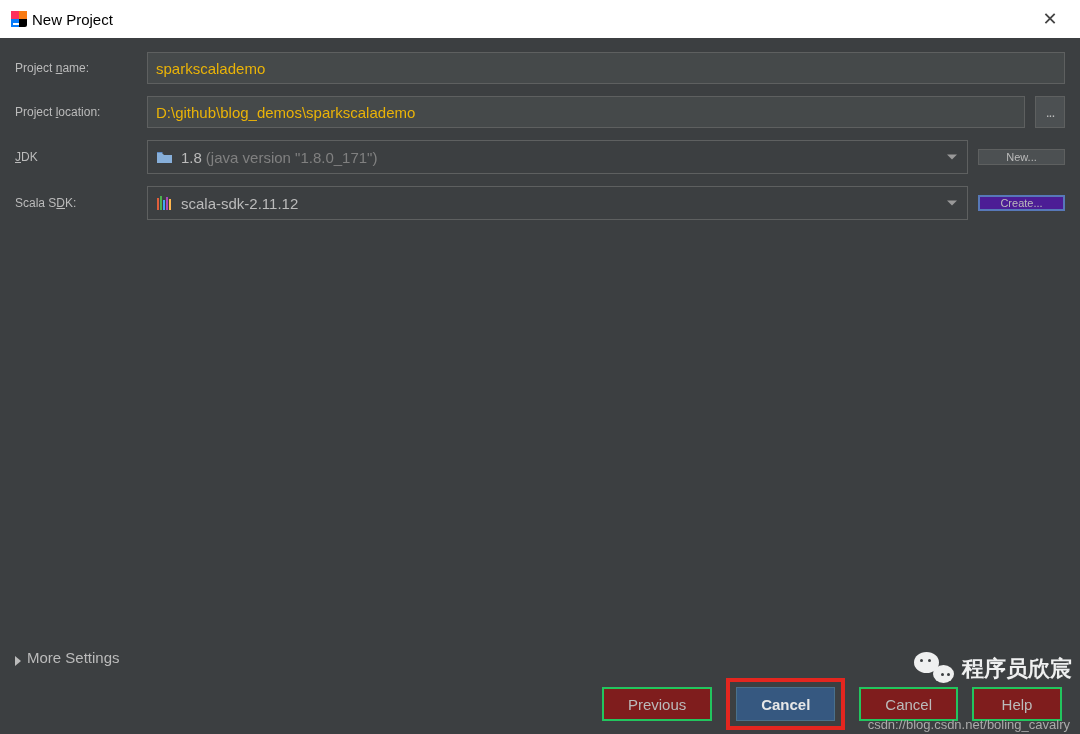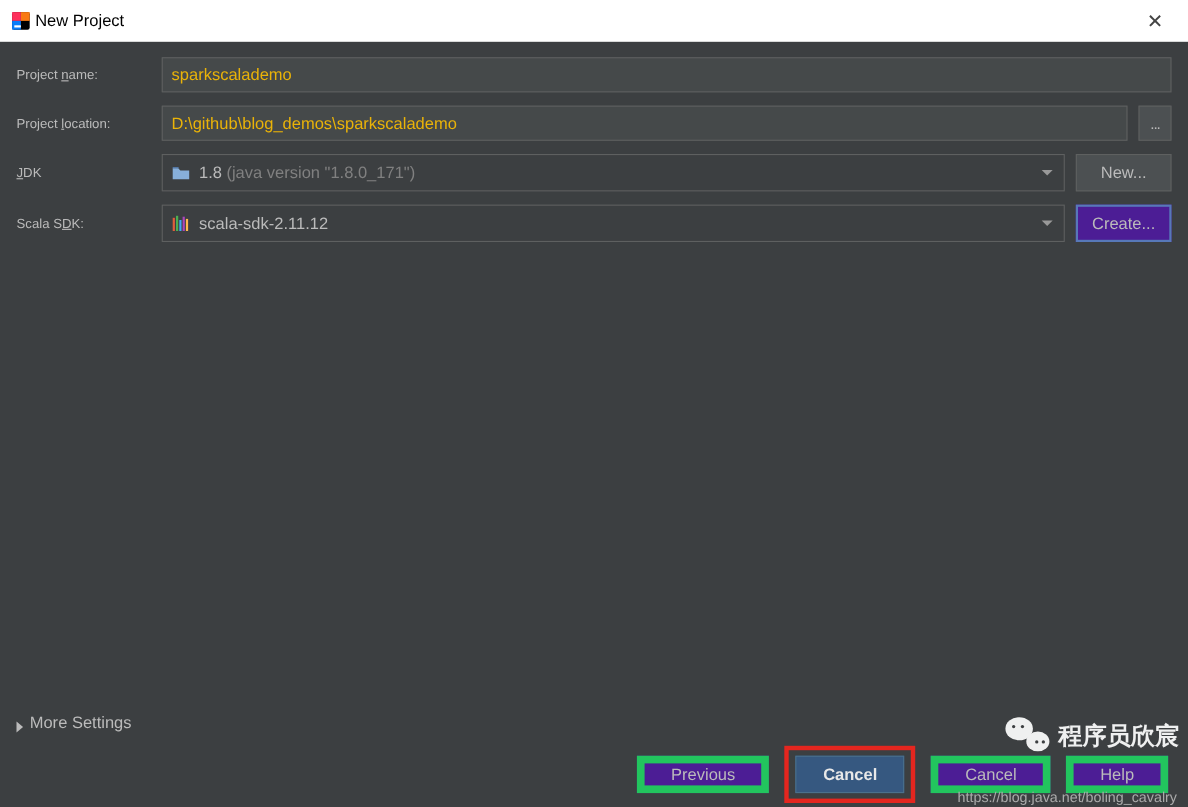--- a/index.html
+++ b/index.html
@@ -114,25 +114,25 @@
       margin-right: 8px;
       display: inline-flex;
       align-items: center;
     }
     .dd-hint {
       color: #808080;
       margin-left: 4px;
     }
     .action-btn {
       width: 87px;
-      height: 34px;
+      height: 16px;
       background: #4c5052;
       border: 1px solid #5e6060;
       color: #bbbbbb;
-      font-size: 15px;
+      font-size: 11px;
       cursor: pointer;
       display: flex;
       align-items: center;
       justify-content: center;
     }
     .action-btn.focused {
       border: 2px solid #5778b8;
       background: #4c1d95;
     }
     .more-settings {
@@ -161,22 +161,22 @@
       height: 60px;
       display: flex;
       align-items: center;
       justify-content: flex-end;
       padding: 0 18px;
       gap: 14px;
     }
     .footer-btn {
       min-width: 90px;
       height: 34px;
-      background: #4c1d95;
-      border: 7px solid #22c55e;
+      background: #7f1d1d;
+      border: 2px solid #22c55e;
       color: #bbbbbb;
       font-size: 15px;
       cursor: pointer;
       padding: 0 24px;
     }
     .finish-wrap {
       border: 4px solid #e4261f;
       padding: 5px 6px;
       display: flex;
     }
@@ -342,13 +342,13 @@
   <span class="wechat-icon">
     <span class="b1"></span>
     <span class="b2"></span>
     <span class="d" style="left:6px;top:7px"></span>
     <span class="d" style="left:14px;top:7px"></span>
     <span class="d" style="right:10px;bottom:10px"></span>
     <span class="d" style="right:4px;bottom:10px"></span>
   </span>
   <span>程序员欣宸</span>
 </div>
-<div class="watermark-url">https://blog.java.net/boling_cavalry</div>
+<div class="watermark-url">csdn://blog.csdn.net/boling_cavalry</div>
 
 </body></html>

